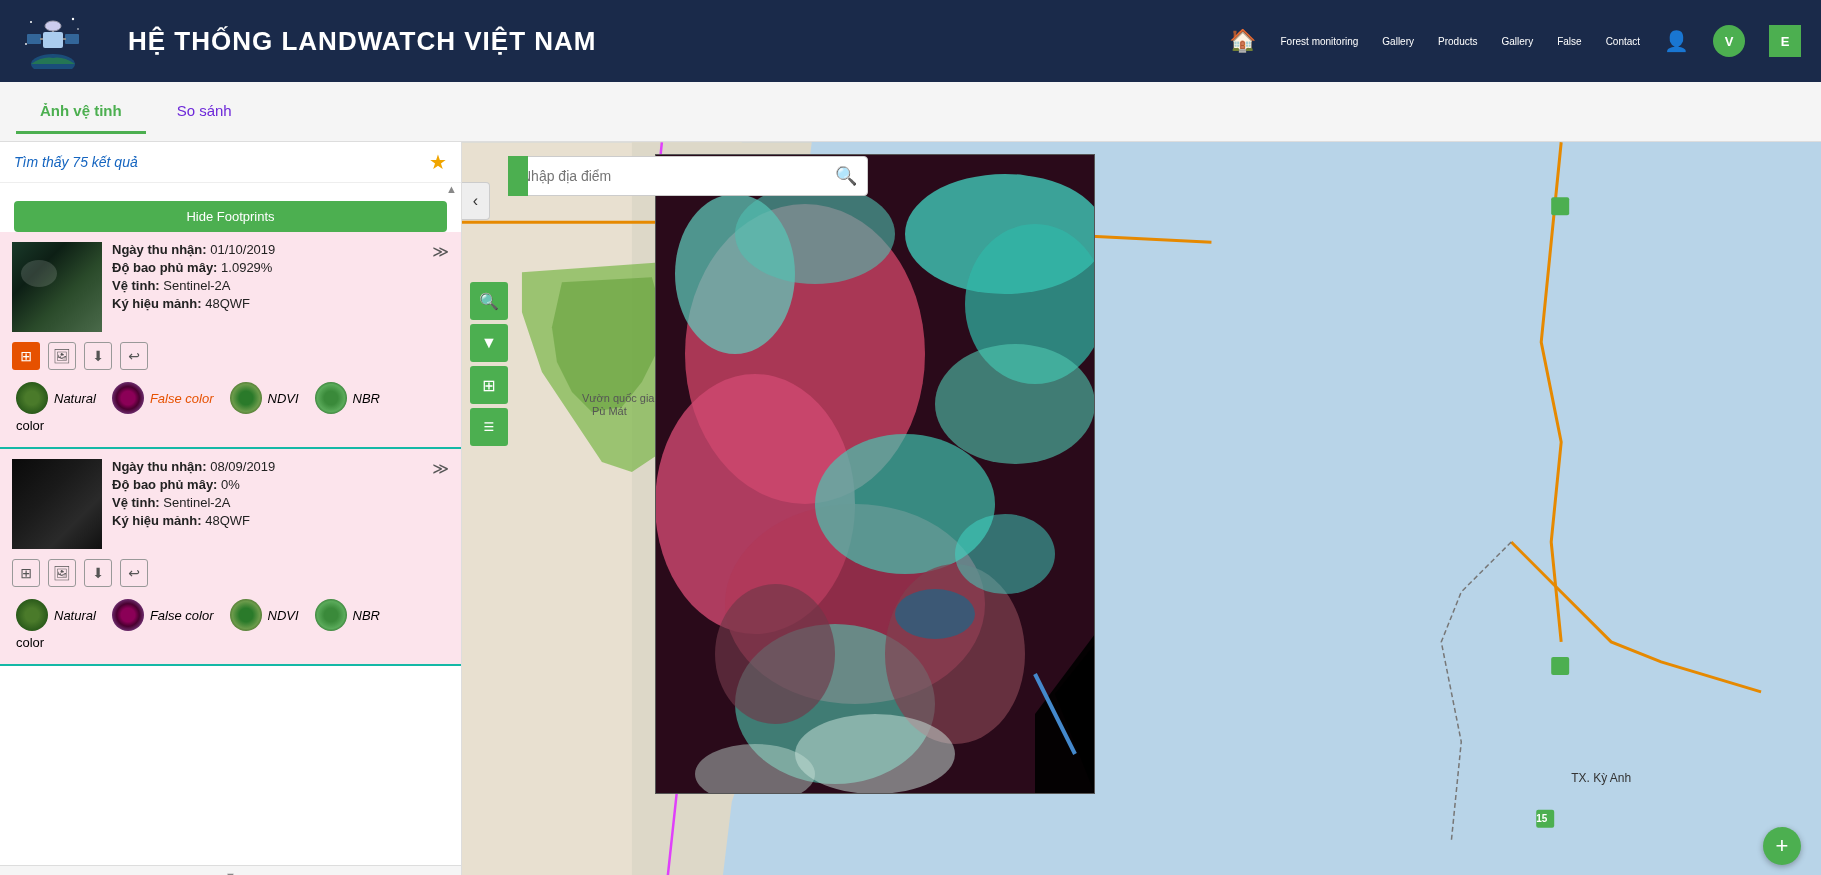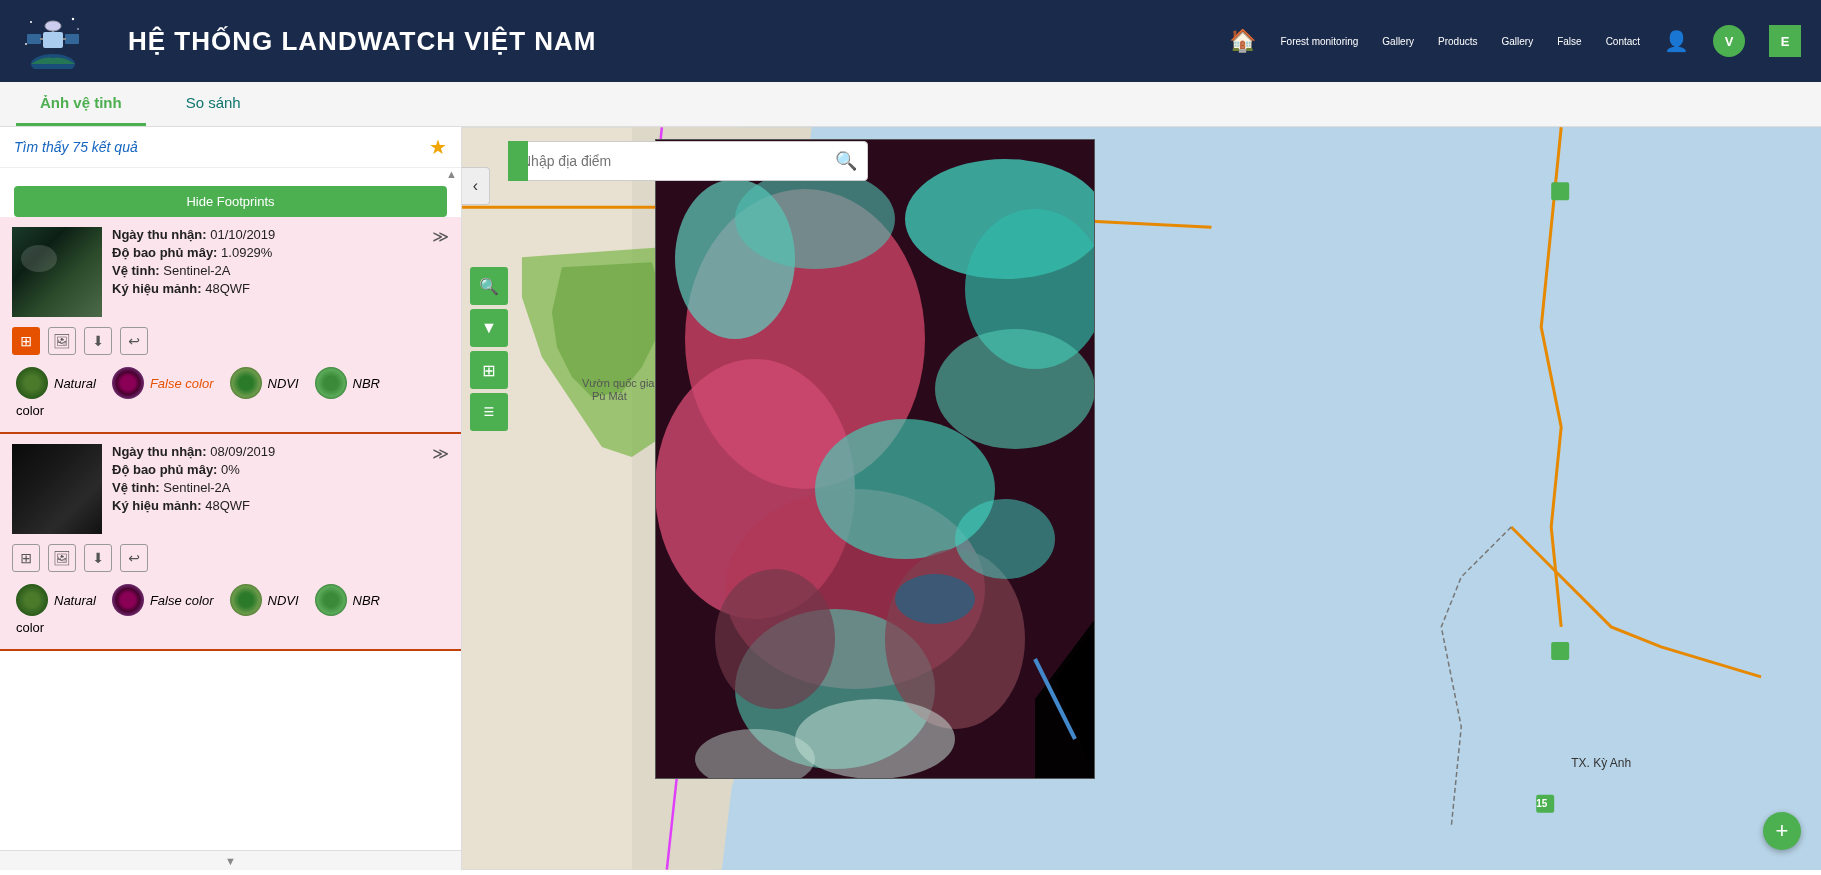--- a/index.html
+++ b/index.html
@@ -73,29 +73,29 @@
       font-size: 13px;
       font-weight: bold;
     }
 
     
     .tabs-bar {
       background: #f5f5f5;
       border-bottom: 1px solid #ddd;
       display: flex;
       align-items: center;
-      height: 45px;
+      height: 60px;
       padding: 0 16px;
-      gap: 16px;
+      gap: 7px;
     }
     .tab {
       padding: 12px 24px;
       cursor: pointer;
       font-size: 15px;
-      color: #0f766e;
+      color: #6d28d9;
       border-bottom: 3px solid transparent;
     }
     .tab.active {
       color: #4caf50;
       border-bottom: 3px solid #4caf50;
       font-weight: bold;
     }
 
     
     .main {
@@ -138,21 +138,21 @@
       display: block;
     }
 
     
     .results-list {
       overflow-y: auto;
       flex: 1;
     }
     .result-item {
       background: #fce4ec;
-      border-bottom: 2px solid #c2410c;
+      border-bottom: 2px solid #14b8a6;
       padding: 10px 12px;
     }
     .result-item-top {
       display: flex;
       gap: 10px;
     }
     .result-thumb {
       width: 90px;
       height: 90px;
       background: #222;

